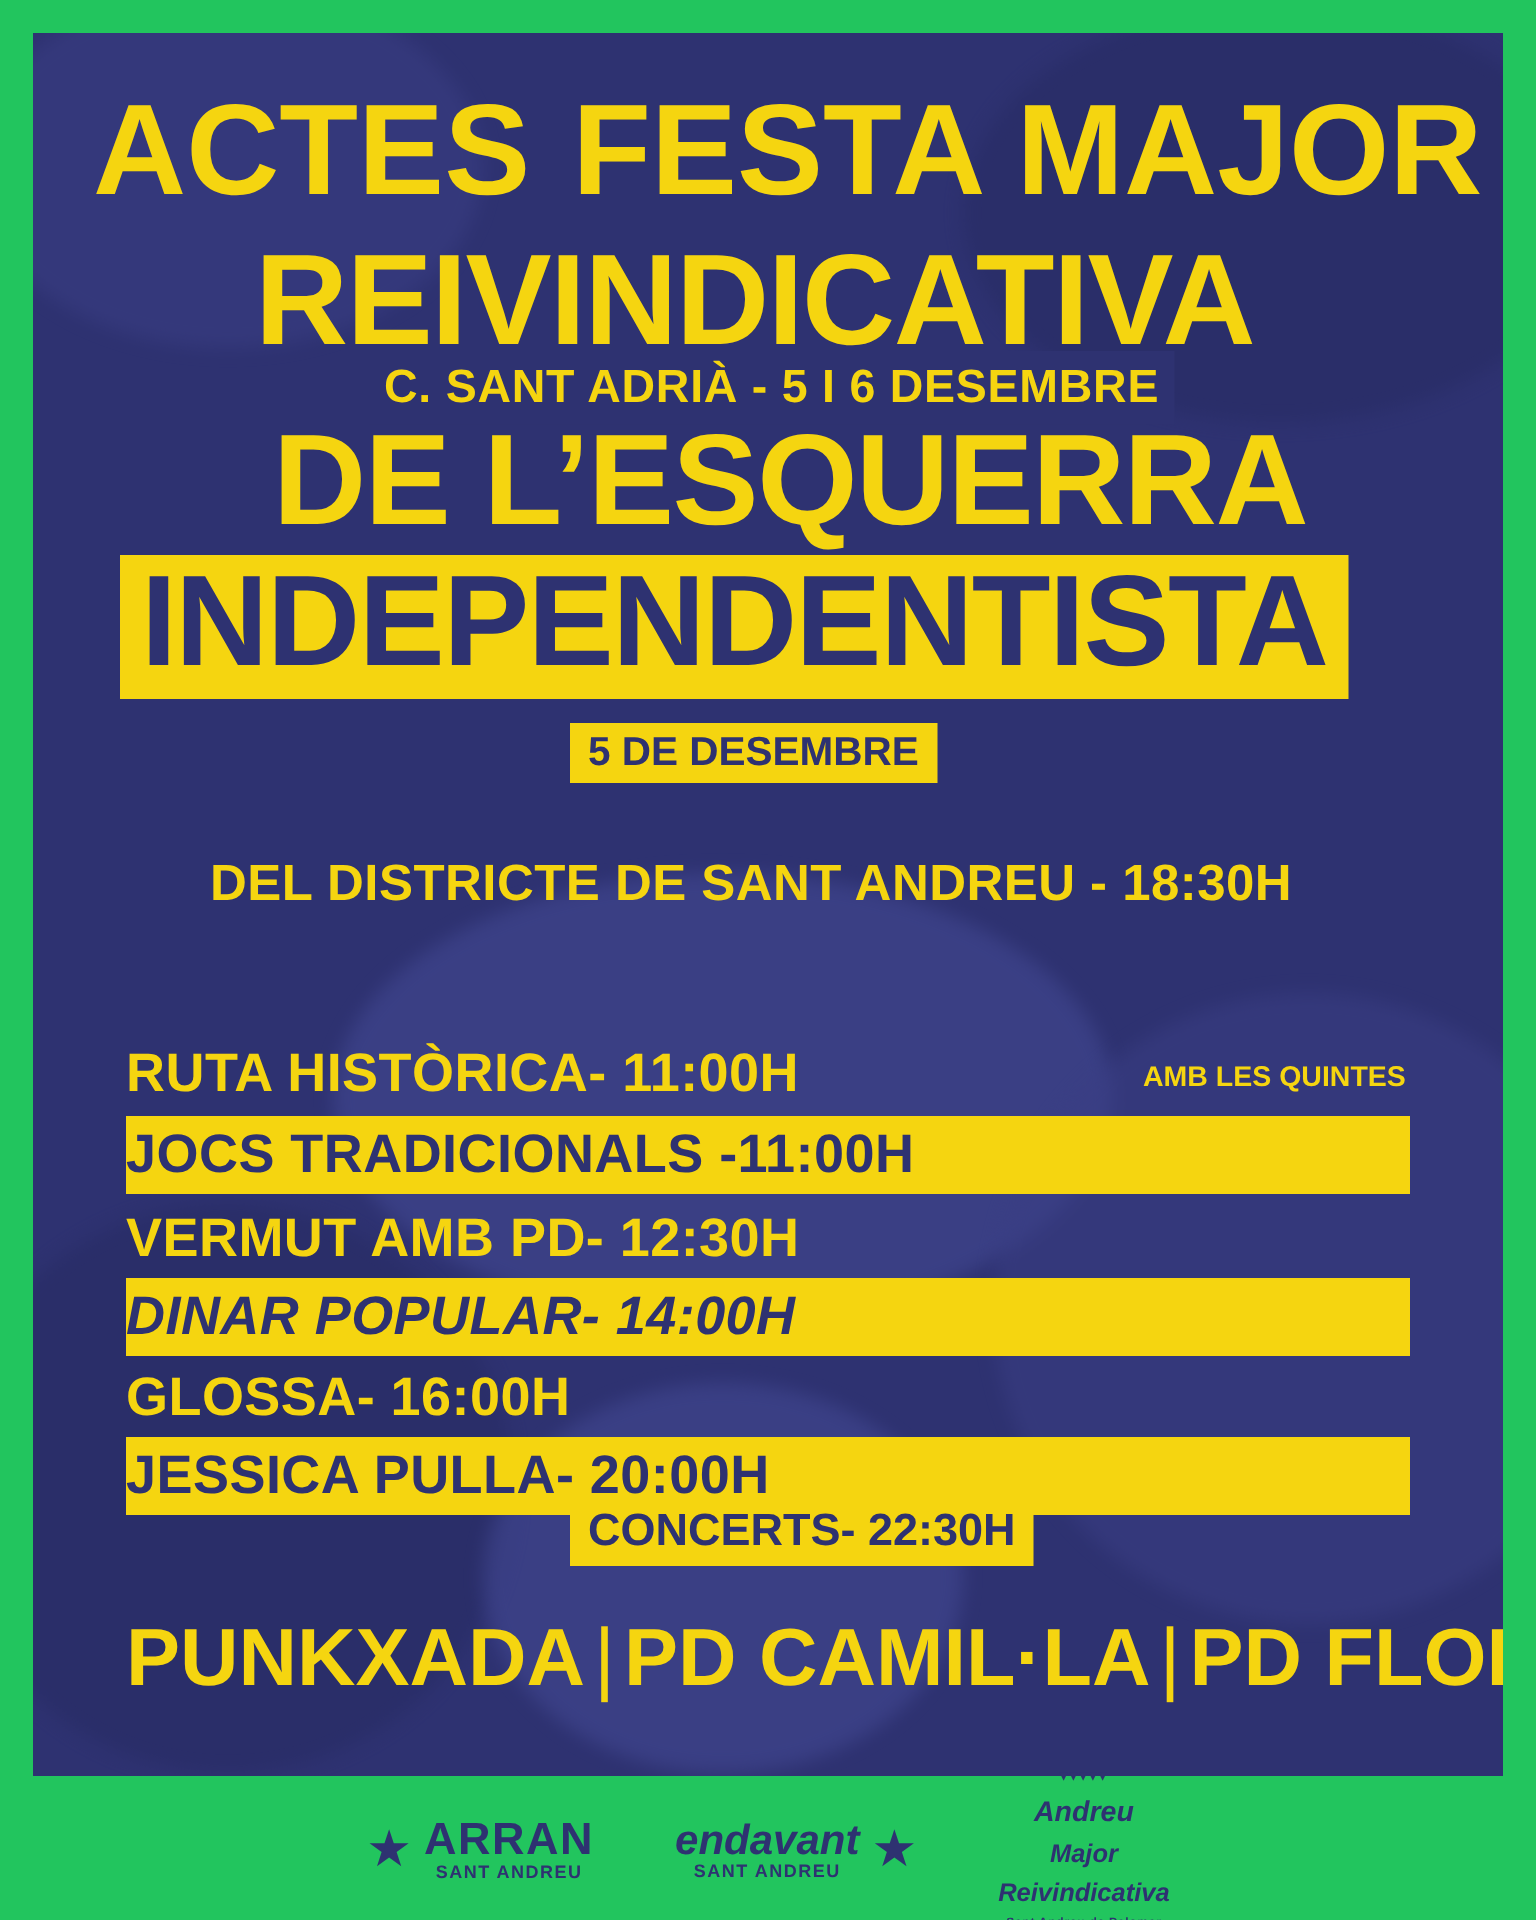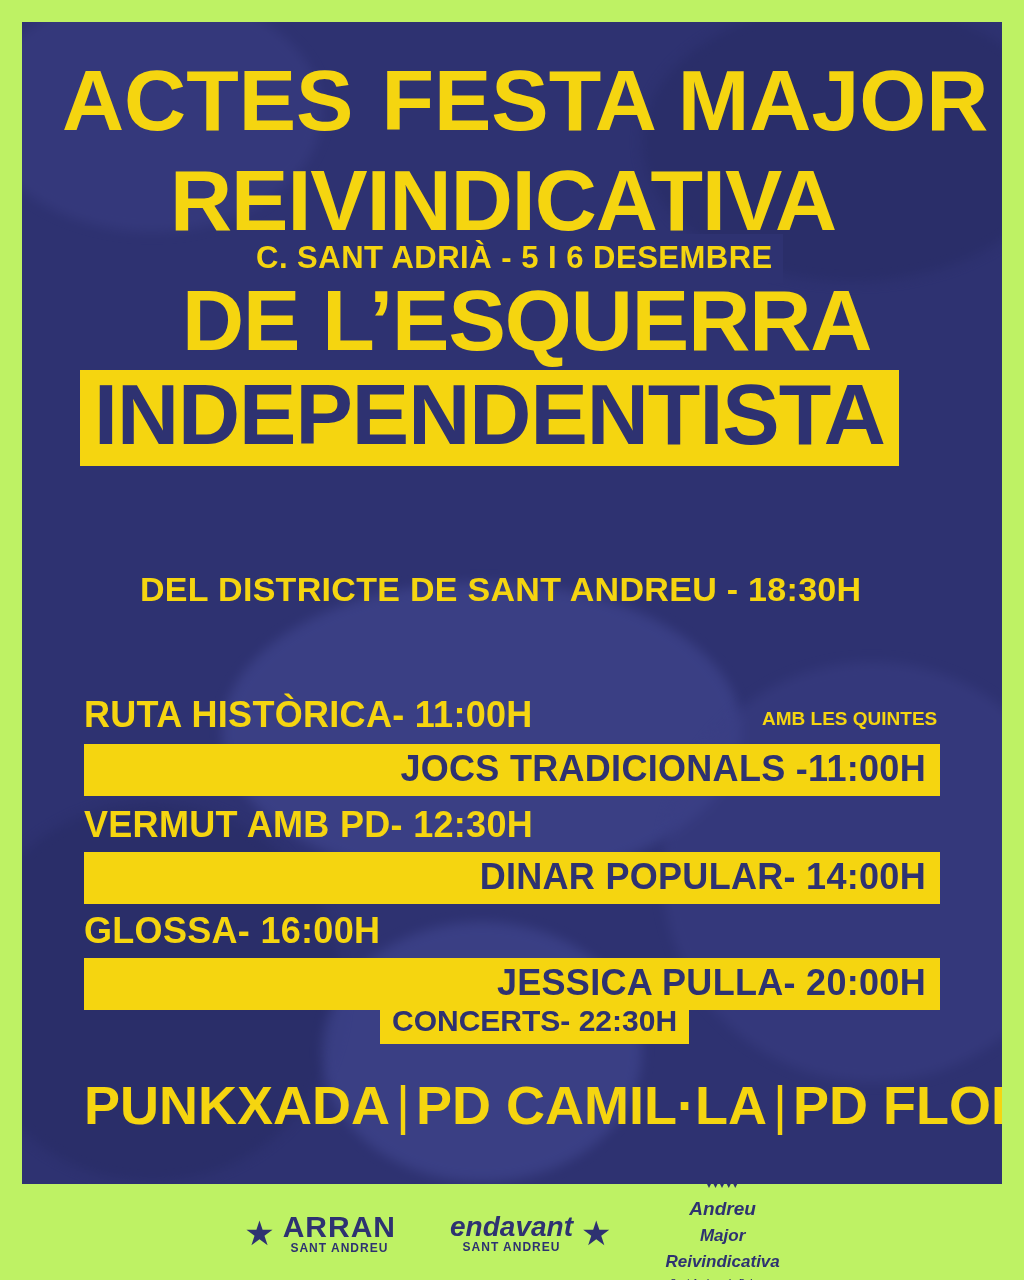--- a/index.html
+++ b/index.html
@@ -5,21 +5,21 @@
   * { box-sizing: border-box; margin: 0; padding: 0; }
   html, body {
     width: 1024px; height: 1280px;
     background: #f5d510;
     font-family: "Liberation Sans", sans-serif;
     overflow: hidden;
   }
   .poster {
     position: relative;
     width: 1024px; height: 1280px;
-    background: #bef264;
+    background: #22c55e;
   }
   
   .panel {
     position: absolute;
     left: 22px; top: 22px;
     width: 980px; height: 1162px;
     background: #2e3271;
     overflow: hidden;
   }
   
@@ -110,21 +110,21 @@
     white-space: nowrap;
     letter-spacing: .3px;
   }
   .row.left {
     left: 62px;
     color: #f5d510;
   }
   .row.bar {
     left: 62px; width: 856px;
     background: #f5d510; color: #2e3271;
-    text-align: right;
+    text-align: left;
     padding: 4px 14px 6px 0;
   }
   .quintes {
     position: absolute; left: 740px; top: 686px;
     color: #f5d510; font-size: 19px; font-weight: 700;
     white-space: nowrap;
   }
 
   .concerts {
     position: absolute; left: 358px; top: 978px;
@@ -194,27 +194,28 @@
     <div class="content">
 
       <div class="title-line t1">
         <span>ACTES</span><span class="gap"></span><span>FESTA MAJOR</span>
       </div>
       <div class="title-line t2">REIVINDICATIVA</div>
       <div class="subtitle-bar">C. SANT ADRIÀ - 5 I 6 DESEMBRE</div>
       <div class="title-line t3">DE L’ESQUERRA</div>
       <div class="title-line t4">INDEPENDENTISTA</div>
 
+      <div class="d5-badge">5 DE DESEMBRE</div>
       <div class="d5-l2">DEL DISTRICTE DE SANT ANDREU - 18:30H</div>
 
       <div class="row left" style="top:672px;">RUTA HISTÒRICA- 11:00H</div>
       <div class="quintes">AMB LES QUINTES</div>
       <div class="row bar" style="top:722px;">JOCS TRADICIONALS -11:00H</div>
       <div class="row left" style="top:782px;">VERMUT AMB PD- 12:30H</div>
-      <div class="row bar" style="top:830px;">DINAR POPULAR- 14:00H</div>
+      <div class="row bar" style="top:830px;font-style:italic;">DINAR POPULAR- 14:00H</div>
       <div class="row left" style="top:888px;">GLOSSA- 16:00H</div>
       <div class="row bar" style="top:936px;">JESSICA PULLA- 20:00H</div>
 
       <div class="concerts">CONCERTS- 22:30H</div>
       <div class="bands">
         <span>PUNKXADA</span><span class="sep">|</span><span>PD CAMIL·LA</span><span class="sep">|</span><span>PD FLORETES</span>
       </div>
 
     </div>
   </div>

